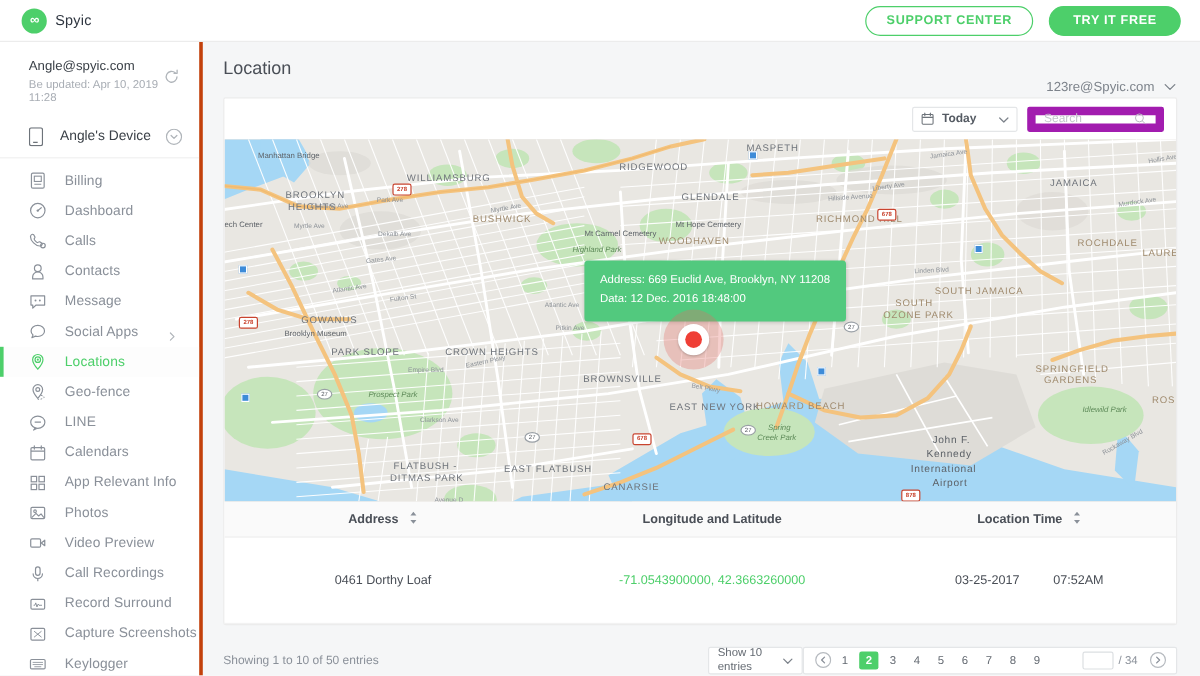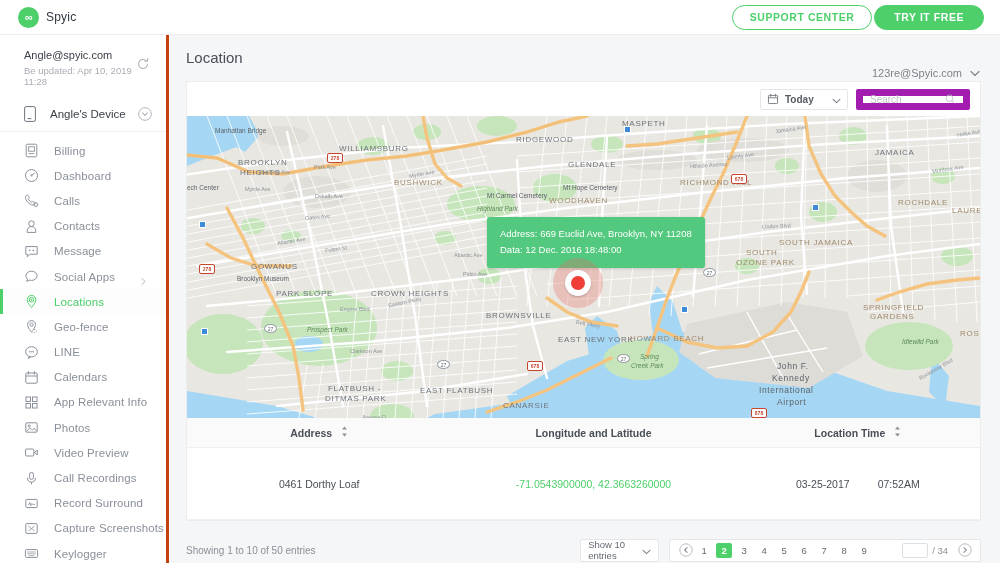--- a/index.html
+++ b/index.html
@@ -18,21 +18,21 @@
     display: flex; align-items: center;
   }
   .brand { display: flex; align-items: center; margin-left: 18px; }
   .brand-mark {
     width: 21px; height: 21px; border-radius: 50%;
     background: #4dcf6a; display: flex; align-items: center; justify-content: center;
     margin-right: 7px;
   }
   .brand-mark span { color: #fff; font-size: 11px; line-height: 1; font-weight: bold; letter-spacing: -1px;}
   .brand-name { font-size: 12px; color: #2f3640; letter-spacing: .2px; }
-  .topbar-right { margin-left: auto; margin-right: 16px; display: flex; align-items: center; gap: 2px; }
+  .topbar-right { margin-left: auto; margin-right: 16px; display: flex; align-items: center; gap: 13px; }
   .btn-outline {
     border: 1px solid #4dcf6a; color: #4dcf6a; background: #fff;
     border-radius: 14px; height: 25px; padding: 0 17px;
     font-size: 10.5px; letter-spacing: .55px; font-weight: bold;
     display: flex; align-items: center; cursor: pointer;
   }
   .btn-solid {
     border: 1px solid #4dcf6a; color: #fff; background: #4dcf6a;
     border-radius: 14px; height: 25px; padding: 0 19px;
     font-size: 10.5px; letter-spacing: .55px; font-weight: bold;
@@ -170,21 +170,21 @@
   .td { font-size: 10.5px; color: #4a4f57; display: flex; align-items: center; justify-content: center; }
   .td.ll { color: #4dcf6a; }
   .td.time { gap: 28px; }
 
   
   .pagerow {
     position: absolute; left: 17px; top: 495px; width: 795px; height: 40px;
     display: flex; align-items: center;
   }
   .entries-txt { font-size: 10px; color: #8a9099; }
-  .pager-right { margin-left: auto; display: flex; align-items: center; gap: 10px; }
+  .pager-right { margin-left: auto; display: flex; align-items: center; }
   .show-sel {
     width: 79px; height: 23px; border: 1px solid #e4e6e8; border-radius: 2px; background: #fff;
     display: flex; align-items: center; padding: 0 7px; cursor: pointer;
   }
   .show-sel .lbl { font-size: 9.5px; color: #646a72; }
   .show-sel .cv { margin-left: auto; }
   .pgbox {
     height: 23px; border: 1px solid #e4e6e8; border-radius: 2px; background: #fff;
     display: flex; align-items: center; padding: 0 7px; gap: 0px;
   }

